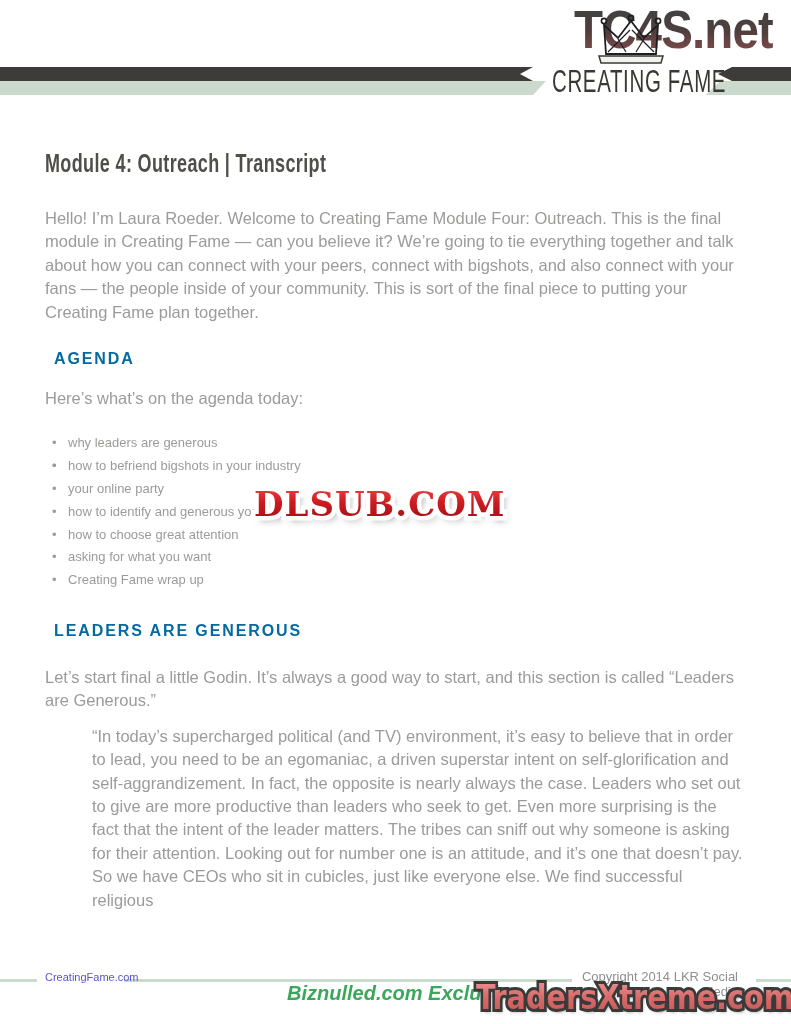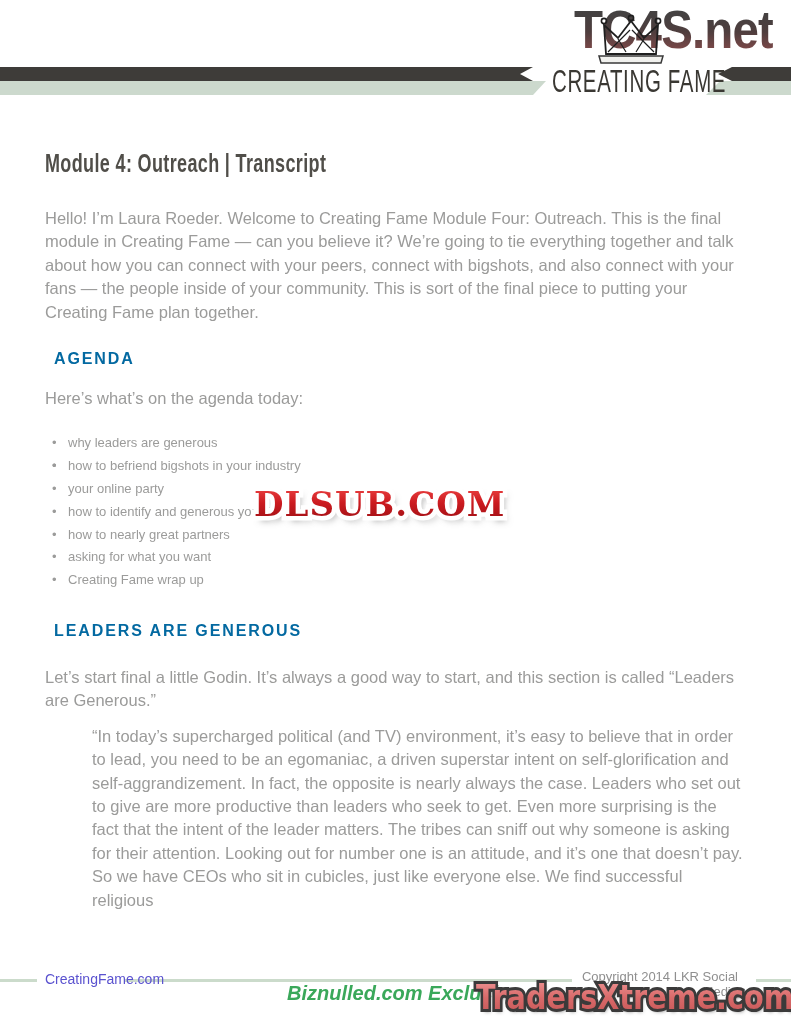--- a/index.html
+++ b/index.html
@@ -87,21 +87,21 @@
     position:absolute;left:287px;top:982px;z-index:6;
     font-size:20px;font-weight:bold;font-style:italic;color:#3aa85a;
     text-shadow:0 0 2px #ffffff;white-space:nowrap;
   }
   
   .footer-line{position:absolute;top:979px;height:3px;background:#cbdbcb;z-index:1;}
   .fl-1{left:0;width:37px;}
   .fl-2{left:124px;width:448px;}
   .fl-3{left:756px;width:35px;}
   .site-link{
-    position:absolute;left:45px;top:971px;font-size:14px;color:#5a52cf;z-index:2;
+    position:absolute;left:45px;top:971px;font-size:11px;color:#5a52cf;z-index:2;
     text-decoration:none;
   }
   .copyright{
     position:absolute;left:580px;top:969px;width:158px;font-size:13px;color:#8f8f8f;z-index:2;
     text-align:right;
   }
 </style>
 </head>
 <body>
 
@@ -130,21 +130,21 @@
 
   <h2 class="h-section m-agenda-h">AGENDA</h2>
   <p class="para m-lead">Here’s what’s on the agenda today:</p>
 
   <ul class="agenda-list">
     <li><span class="blt"></span><span>why leaders are generous</span></li>
     <li><span class="blt"></span></li>
     <li><span class="blt"></span><span>how to befriend bigshots in your industry</span></li>
     <li><span class="blt"></span><span>your online party</span></li>
     <li><span class="blt"></span><span>how to identify and generous your fans</span></li>
-    <li><span class="blt"></span><span>how to nearly great partners</span></li>
+    <li><span class="blt"></span><span>how to choose great attention</span></li>
     <li><span class="blt"></span><span>asking for what you want</span></li>
     <li><span class="blt"></span><span>Creating Fame wrap up</span></li>
   </ul>
 
   <h2 class="h-section m-leaders-h">LEADERS ARE GENEROUS</h2>
   <p class="para m-lead2">Let’s start final a little Godin. It’s always a good way to start, and this section is called “Leaders are Generous.”</p>
   <p class="para quote">“In today’s supercharged political (and TV) environment, it’s easy to believe that in order to lead, you need to be an egomaniac, a driven superstar intent on self-glorification and self-aggrandizement. In fact, the opposite is nearly always the case. Leaders who set out to give are more productive than leaders who seek to get. Even more surprising is the fact that the intent of the leader matters. The tribes can sniff out why someone is asking for their attention. Looking out for number one is an attitude, and it’s one that doesn’t pay. So we have CEOs who sit in cubicles, just like everyone else. We find successful religious</p>
 </div>
 
 <div class="wm dlsub-wrap">

